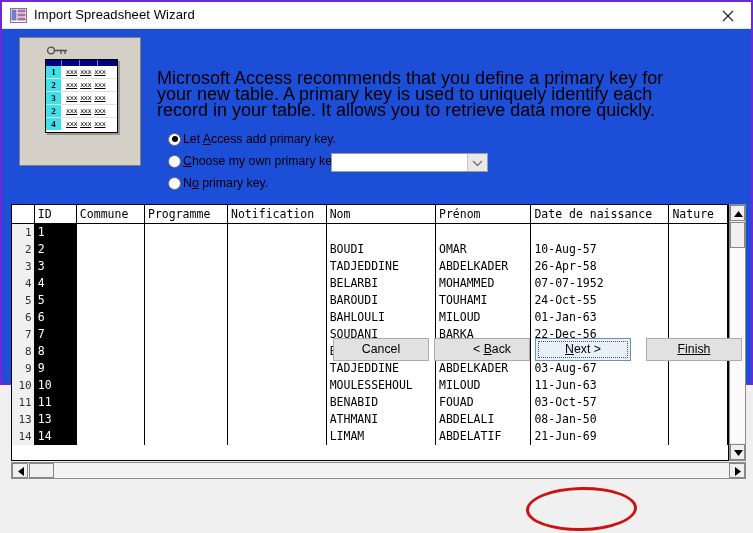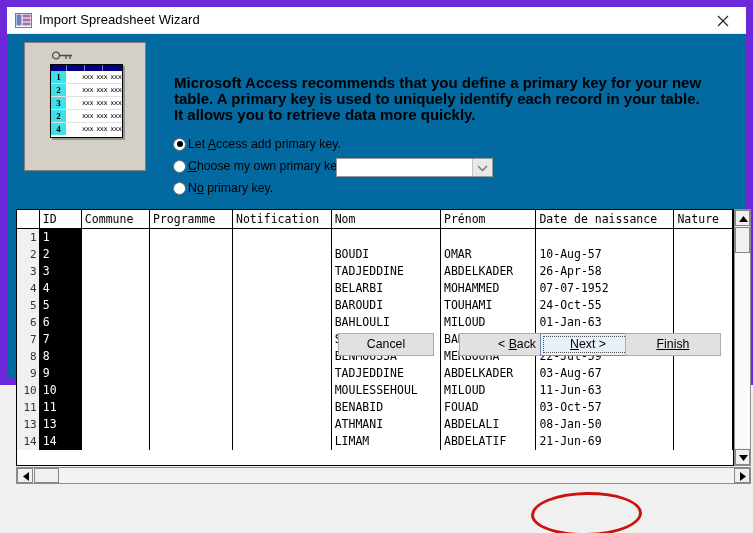--- a/index.html
+++ b/index.html
@@ -15,22 +15,22 @@
     color: #000;
     overflow: hidden;
     position: relative;
   }
 
   
   #window {
     position: absolute;
     left: 0; top: 0;
     width: 753px; height: 385px;
-    background: #0369a1;
-    border: 7px solid #6d28d9;
+    background: #1d4ed8;
+    border: 2px solid #6d28d9;
     box-sizing: border-box;
   }
 
   
   #titlebar {
     position: absolute;
     left: 0; top: 0;
     width: 100%; height: 27px;
     background: #ffffff;
     box-sizing: border-box;
@@ -111,39 +111,39 @@
     font-weight: bold;
     font-size: 9px;
     line-height: 12px;
     text-align: center;
     flex: 0 0 auto;
   }
   #preview-table .pcells {
     flex: 1 1 auto;
     display: flex;
     gap: 3px;
-    padding-left: 16px;
+    padding-left: 5px;
+    text-decoration: underline;
   }
   #preview-table .pcell {
     font-family: "DejaVu Sans Mono", monospace;
     font-size: 7px;
     line-height: 12px;
     letter-spacing: -0.5px;
     color: #000;
   }
 
   
   #instruction {
     position: absolute;
-    left: 167px; top: 41px;
+    left: 155px; top: 41px;
     width: 538px;
-    font-size: 15px;
+    font-size: 18px;
     line-height: 16px;
     color: #000;
-    font-weight: bold;
   }
 
   
   .radio-row {
     position: absolute;
     display: flex;
     align-items: center;
     height: 16px;
   }
   .radio-mark {
@@ -346,29 +346,29 @@
     box-sizing: border-box;
     font-family: "Liberation Sans", sans-serif;
     font-size: 12.3px;
     line-height: 21px;
     text-align: center;
     color: #000;
     cursor: default;
   }
   .btn u { text-decoration: underline; }
   #btn-cancel { left: 331px; }
-  #btn-back   { left: 452px; padding-left: 20px; }
+  #btn-back   { left: 432px; padding-left: 20px; }
   #btn-next   { left: 533px; border: 1px solid #6a8fc0; background: #e8f0fa; }
   #btn-next .focusring {
     position: absolute;
     left: 2px; top: 2px; right: 2px; bottom: 2px;
     border: 1px dotted #555;
     pointer-events: none;
   }
-  #btn-finish { left: 618px; text-decoration: underline; }
+  #btn-finish { left: 644px; text-decoration: underline; }
 
   
   #red-ellipse {
     position: absolute;
     left: 524px; top: 485px;
     width: 105px; height: 38px;
     border: 3px solid #cc1111;
     border-radius: 50%;
     pointer-events: none;
     transform: rotate(-1.2deg);

